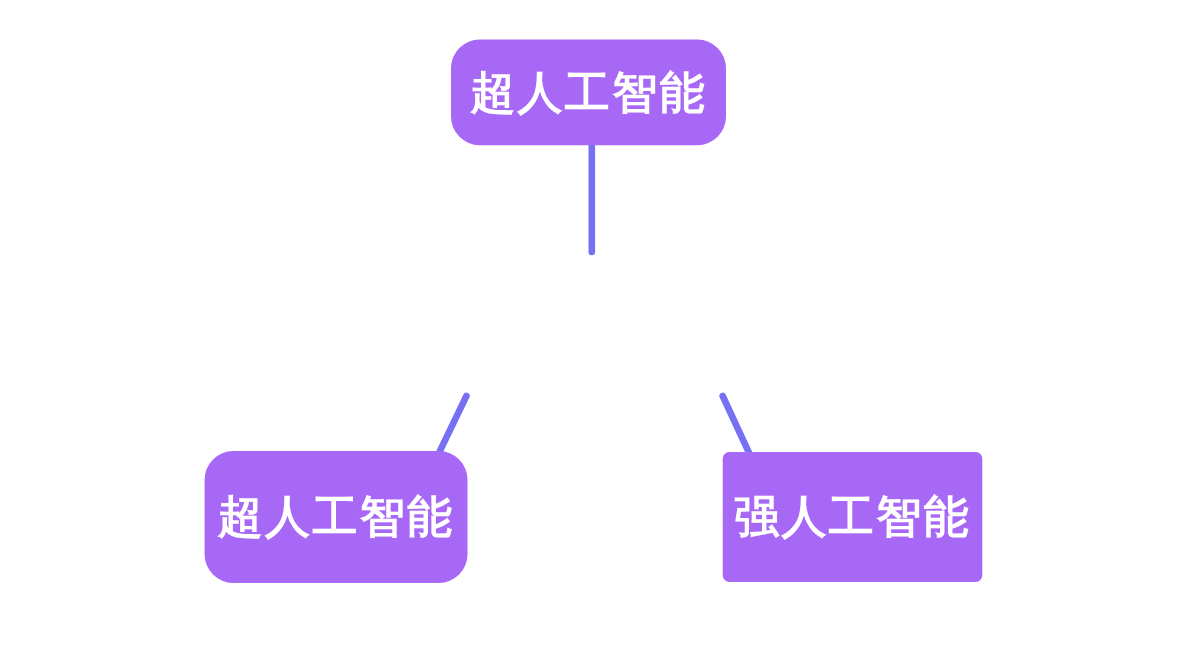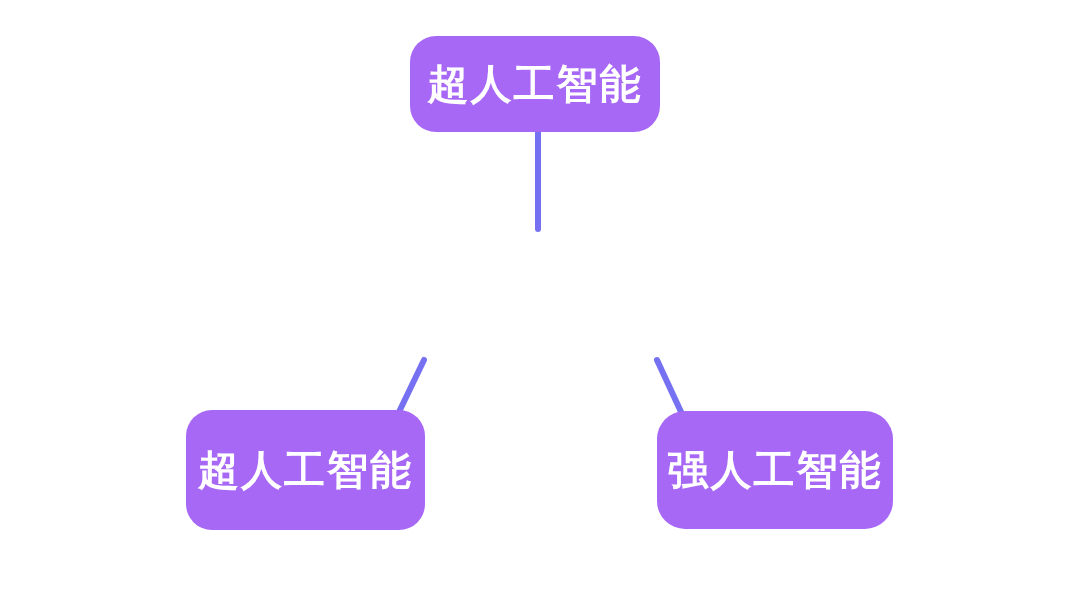--- a/index.html
+++ b/index.html
@@ -63,21 +63,21 @@
     width: 239px;
     height: 120px;
     border-radius: 26px;
     font-size: 41px;
   }
   .node-strong {
     left: 657px;
     top: 411px;
     width: 236px;
     height: 118px;
-    border-radius: 28px;
+    border-radius: 6px;
     font-size: 41px;
   }
 </style>
 </head>
 <body>
 
 <div class="canvas">
 
   <svg class="edges" width="1080" height="608" viewBox="0 0 1080 608" xmlns="http://www.w3.org/2000/svg">
     <line x1="538" y1="130" x2="538" y2="229" stroke-width="6" stroke-linecap="round" stroke="#7670f2"></line>

